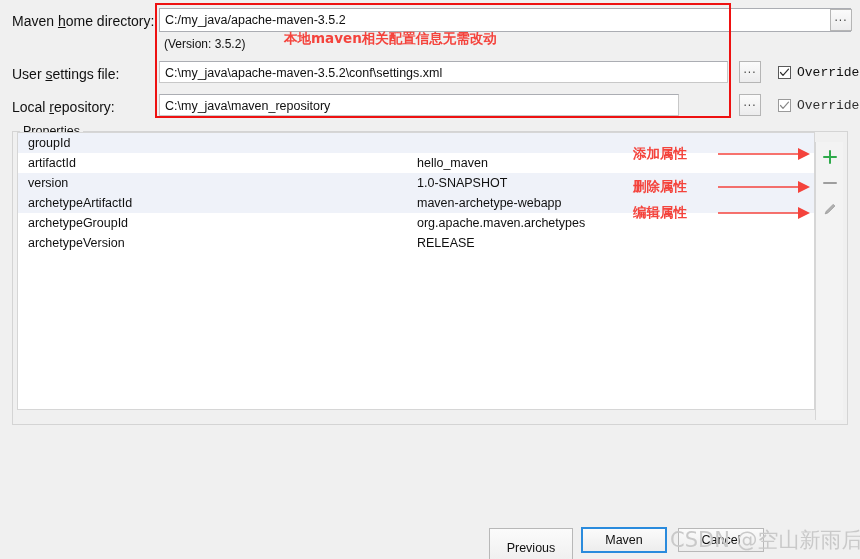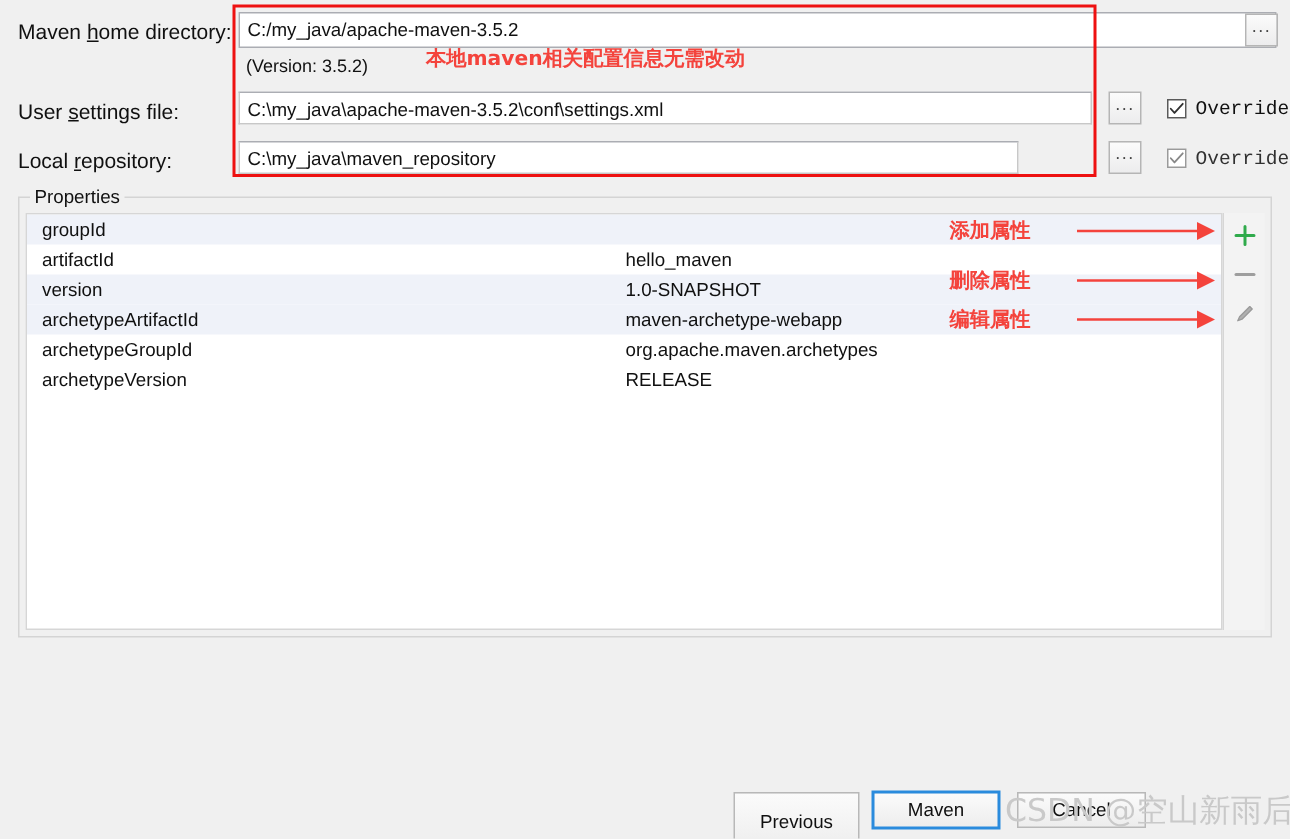--- a/index.html
+++ b/index.html
@@ -221,21 +221,21 @@
     </div>
   </div>
 
   <div class="redbox" style="left:155px;top:3px;width:576px;height:115px;"></div>
 
   <div class="redtext" style="left:284px;top:30px;">本地maven相关配置信息无需改动</div>
 
   <div class="group" style="left:12px;top:131px;width:836px;height:294px;"></div>
   <div class="group-title" style="left:20px;top:124px;">Properties</div>
 
-  <div class="tablewrap" style="left:17px;top:142px;width:798px;height:278px;">
+  <div class="tablewrap" style="left:17px;top:132px;width:798px;height:278px;">
     <div id="rows-host">
         <div class="trow alt">
           <div class="tkey">groupId</div>
         </div>
         <div class="trow">
           <div class="tkey">artifactId</div>
           <div class="tval">hello_maven</div>
         </div>
         <div class="trow alt">
           <div class="tkey">version</div>

